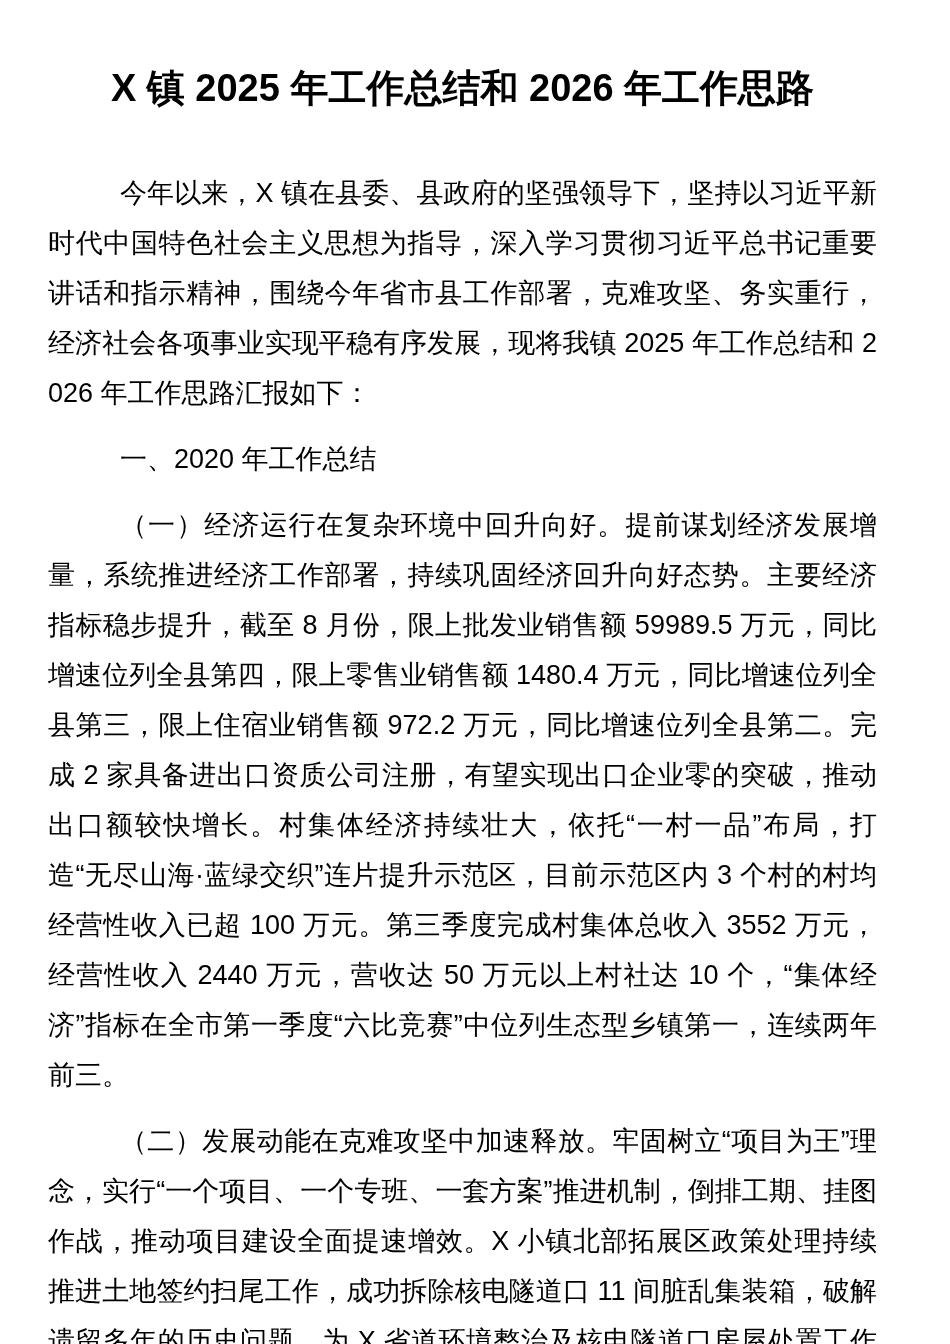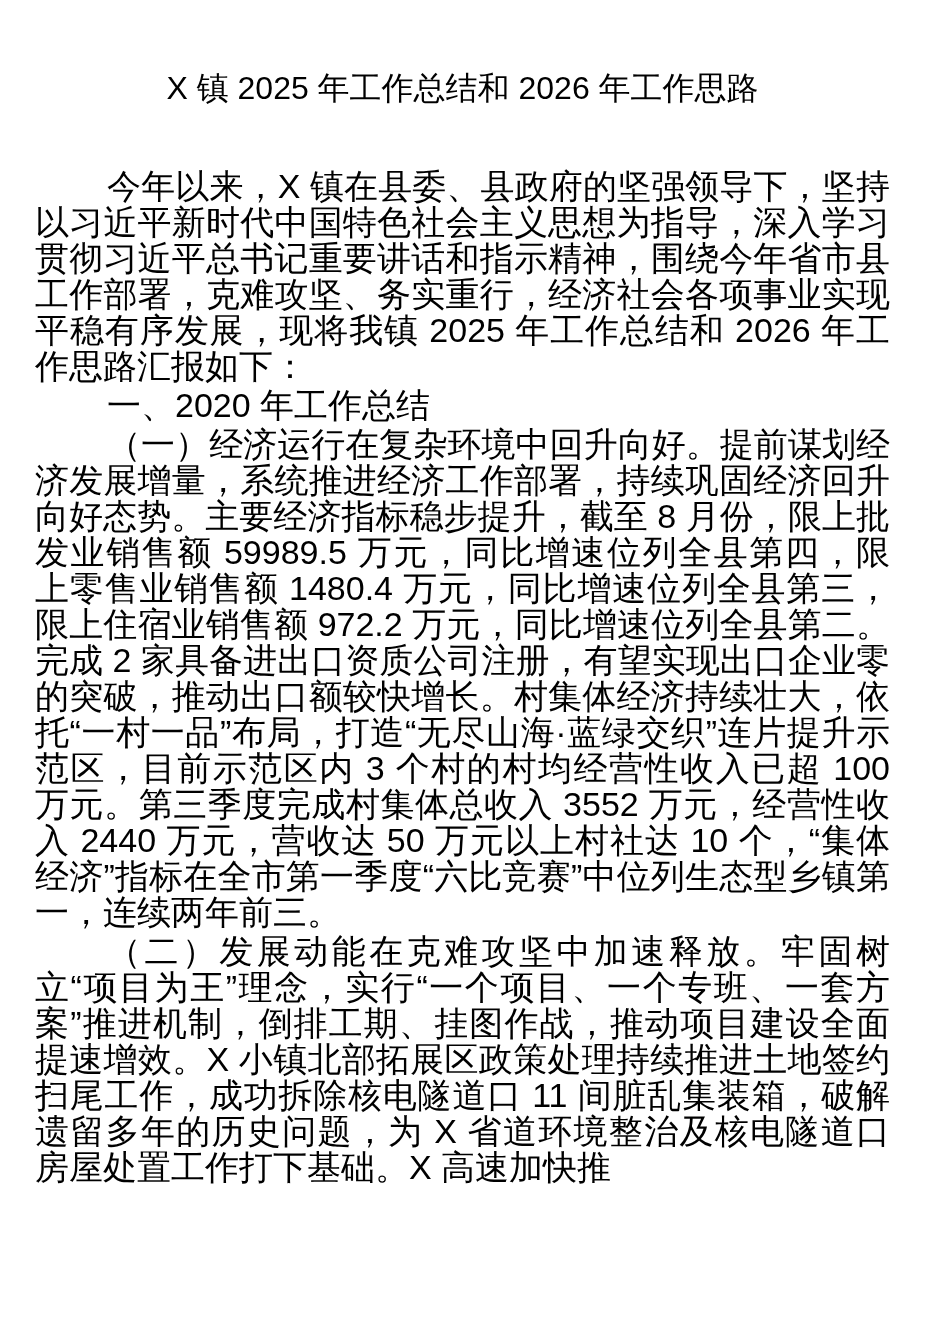--- a/index.html
+++ b/index.html
@@ -15,32 +15,32 @@
     overflow: hidden;
   }
   .page {
     box-sizing: border-box;
     width: 950px;
     height: 1344px;
     padding: 64px 57px 0 32px;
     background: #ffffff;
   }
   .doc-title {
-    font-size: 32px;
-    font-weight: 400;
+    font-size: 38px;
+    font-weight: 700;
     line-height: 48px;
     text-align: center;
     margin: 0 0 56px 0;
   }
   .para {
-    font-size: 34px;
-    line-height: 36px;
+    font-size: 27px;
+    line-height: 50px;
     text-align: justify;
     text-indent: 72px;
-    margin: 3px;
+    margin: 16px;
     word-break: break-all;
   }
 </style>
 </head>
 <body>
 
 <div class="page">
   <h1 class="doc-title">X 镇 2025 年工作总结和 2026 年工作思路</h1>
 
   <p class="para">今年以来，X 镇在县委、县政府的坚强领导下，坚持以习近平新时代中国特色社会主义思想为指导，深入学习贯彻习近平总书记重要讲话和指示精神，围绕今年省市县工作部署，克难攻坚、务实重行，经济社会各项事业实现平稳有序发展，现将我镇 2025 年工作总结和 2026 年工作思路汇报如下：</p>

